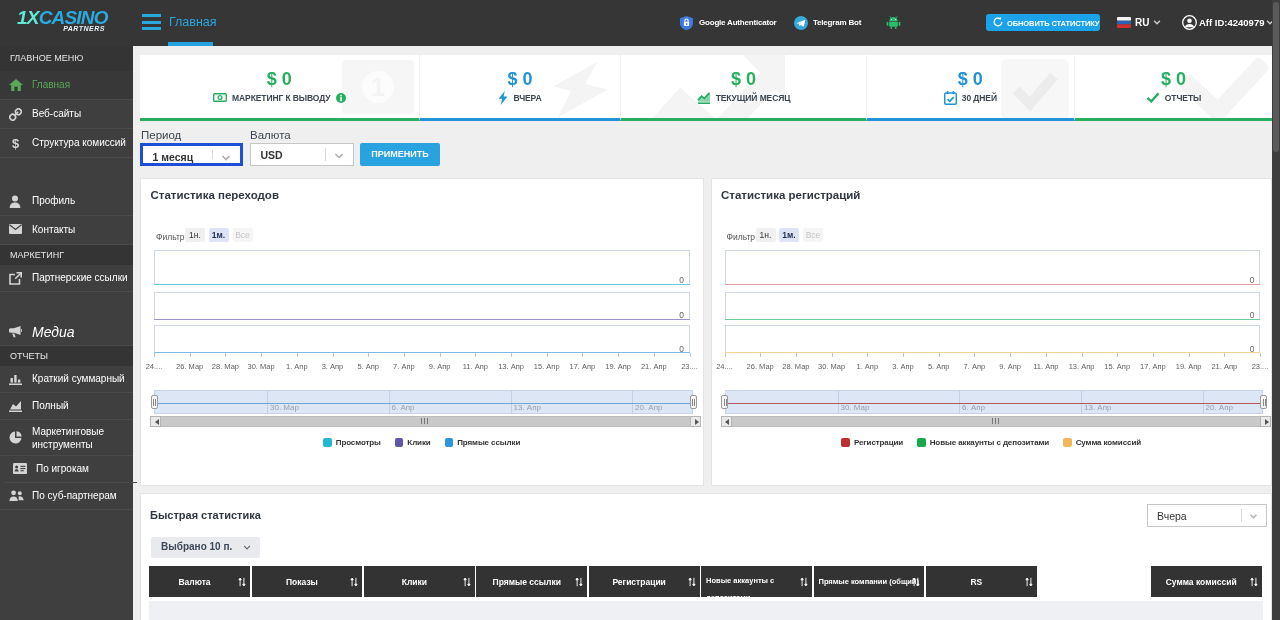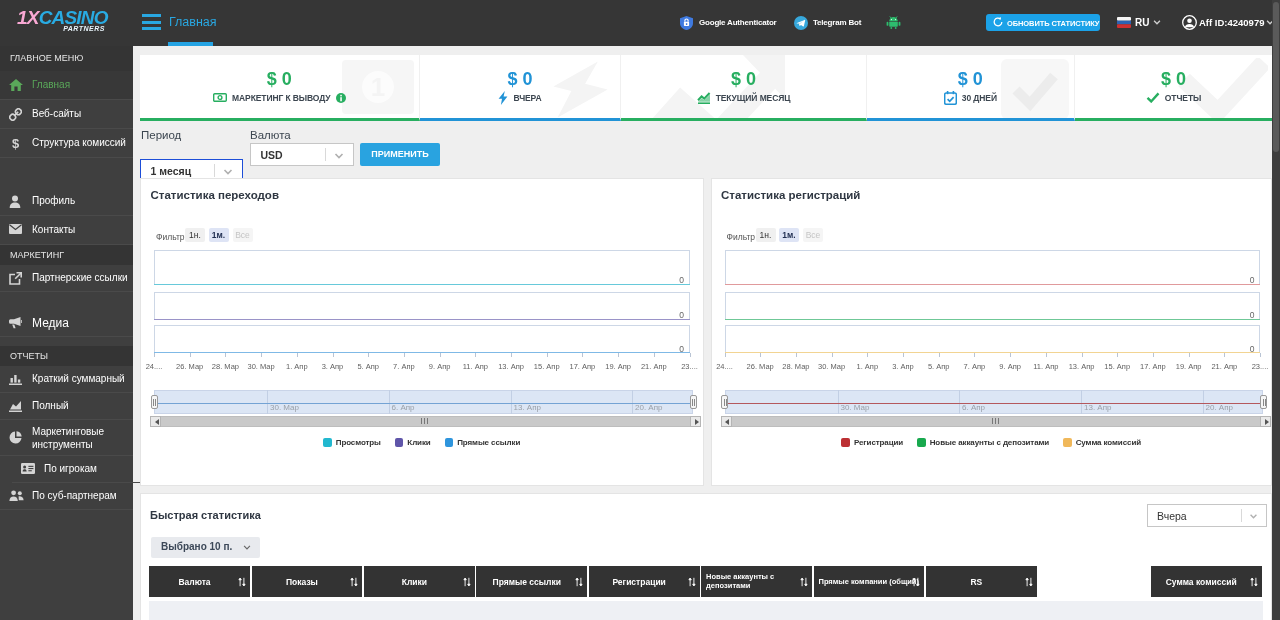--- a/index.html
+++ b/index.html
@@ -3,21 +3,21 @@
 <style>
 *{margin:0;padding:0;box-sizing:border-box;}
 html,body{width:1280px;height:620px;overflow:hidden;font-family:"Liberation Sans",sans-serif;}
 body{background:#efefef;position:relative;}
 .abs{position:absolute;}
 svg{display:block;}
 </style></head>
 <body>
 <div class="abs" style="left:0;top:0;width:133px;height:620px;background:#3f3f3f;">
     <div class="abs" style="left:0;top:0;width:133px;height:46px;background:#363636;">
-      <div class="abs" style="left:17px;top:7px;font-style:italic;font-weight:bold;font-size:19px;letter-spacing:-0.8px;"><span style="color:#f9a8d4;">1X</span><span style="color:#29abe2;">CASINO</span></div>
+      <div class="abs" style="left:17px;top:7px;font-style:italic;font-weight:bold;font-size:19px;letter-spacing:-0.8px;"><span style="color:#5eead4;">1X</span><span style="color:#29abe2;">CASINO</span></div>
       <div class="abs" style="left:0;top:25px;width:105px;text-align:right;font-style:italic;font-weight:bold;font-size:7px;color:#e8f4fb;letter-spacing:0.5px;">PARTNERS</div>
     </div>
     <div class="abs" style="left:0;top:46px;width:133px;height:25px;background:#343434;color:#e6e6e6;font-size:9px;line-height:25px;padding-left:10px;">ГЛАВНОЕ МЕНЮ</div>
     <div class="abs" style="left:0;top:71px;width:133px;height:29px;background:#383838;border-bottom:1px solid #4a4a4a;color:#5aa85a;font-size:10px;">
       <div class="abs" style="left:9px;top:8px;width:16px;">
         <svg width="14" height="12" viewBox="0 0 14 12">
           <path d="M7 0 L14 6 H11.8 V12 H8.6 V7.6 H5.4 V12 H2.2 V6 H0 Z" fill="#5aa85a"></path>
         </svg>
       </div>
       <div class="abs" style="left:32px;top:0;width:99px;height:29px;line-height:28px;white-space:nowrap;">Главная</div>
@@ -64,21 +64,21 @@
     <div class="abs" style="left:0;top:265px;width:133px;height:27px;border-bottom:1px solid #4a4a4a;color:#fff;font-size:10px;">
       <div class="abs" style="left:9px;top:7px;width:16px;">
         <svg width="13" height="13" viewBox="0 0 13 13">
           <path d="M10.5 7 V12 H1 V2.5 H6" stroke="#d4d4d4" stroke-width="1.6" fill="none"></path>
           <path d="M7.5 0.8 H12.2 V5.5" stroke="#d4d4d4" stroke-width="1.6" fill="none"></path>
           <path d="M12 1 L6.2 6.8" stroke="#d4d4d4" stroke-width="1.6"></path>
         </svg>
       </div>
       <div class="abs" style="left:32px;top:0;width:99px;height:27px;line-height:26px;white-space:nowrap;">Партнерские ссылки</div>
     </div>
-    <div class="abs" style="left:0;top:310px;width:133px;height:27px;border-bottom:1px solid #4a4a4a;color:#fff;font-size:12px;">
+    <div class="abs" style="left:0;top:319px;width:133px;height:27px;border-bottom:1px solid #4a4a4a;color:#fff;font-size:14px;font-style:italic;">
       <div class="abs" style="left:9px;top:7px;width:16px;">
         <svg width="13" height="12" viewBox="0 0 13 12">
           <path d="M11.5 0 L11.5 9 L5 6.8 H1.5 A1.5 1.5 0 0 1 0 5.3 V3.7 A1.5 1.5 0 0 1 1.5 2.2 H5 Z" fill="#d4d4d4"></path>
           <path d="M3.2 7.4 L4.6 11.3 L6.6 11.3 L5.3 7.4 Z" fill="#d4d4d4"></path>
           <rect x="12.2" y="3" width="0.8" height="3" fill="#d4d4d4"></rect>
         </svg>
       </div>
       <div class="abs" style="left:32px;top:0;width:99px;height:27px;line-height:26px;white-space:nowrap;">Медиа</div>
     </div>
     <div class="abs" style="left:0;top:346px;width:133px;height:20px;background:#343434;color:#e6e6e6;font-size:9px;line-height:20px;padding-left:10px;">ОТЧЕТЫ</div>
@@ -108,21 +108,21 @@
     </div>
     <div class="abs" style="left:0;top:420px;width:133px;height:36px;border-bottom:1px solid #4a4a4a;color:#fff;font-size:10px;">
       <div class="abs" style="left:9px;top:11px;width:16px;">
         <svg width="13" height="13" viewBox="0 0 13 13">
           <path d="M6 0.5 A 6 6 0 1 0 12.5 7 L6 7 Z" fill="#d4d4d4"></path>
           <path d="M7.5 0.3 A 6 6 0 0 1 12.7 5.5 L7.5 5.5 Z" fill="#d4d4d4"></path>
         </svg>
       </div>
       <div class="abs" style="left:32px;top:0;width:99px;height:36px;line-height:13px;padding-top:5px;">Маркетинговые инструменты</div>
     </div>
-    <div class="abs" style="left:12px;top:456px;width:133px;height:27px;border-bottom:1px solid #4a4a4a;color:#fff;font-size:10px;">
+    <div class="abs" style="left:4px;top:456px;width:133px;height:27px;border-bottom:1px solid #4a4a4a;color:#fff;font-size:10px;">
       <div class="abs" style="left:9px;top:7px;width:16px;">
         <svg width="14" height="11" viewBox="0 0 14 11">
           <rect x="0" y="0" width="14" height="11" rx="1.2" fill="#d4d4d4"></rect>
           <circle cx="3.6" cy="4" r="1.5" fill="#3f3f3f"></circle>
           <path d="M1.6 8.6 C1.6 6.8 2.6 6.2 3.6 6.2 C4.6 6.2 5.6 6.8 5.6 8.6 Z" fill="#3f3f3f"></path>
           <rect x="7.4" y="2.8" width="5" height="1.1" fill="#3f3f3f"></rect>
           <rect x="7.4" y="5" width="5" height="1.1" fill="#3f3f3f"></rect>
           <rect x="7.4" y="7.2" width="3.4" height="1.1" fill="#3f3f3f"></rect>
         </svg>
       </div>
@@ -307,21 +307,21 @@
       <div style="display:flex;align-items:center;justify-content:center;gap:5px;height:16px;">
         <svg width="14" height="11" viewBox="0 0 15 12">
           <path d="M1.5 6.5 L5.5 10.3 L13.5 1.5" stroke="#27ae60" stroke-width="2.6" fill="none"></path>
         </svg>
         <span style="font-size:8.5px;letter-spacing:-0.1px;white-space:nowrap;font-weight:bold;color:#3c4650;">ОТЧЕТЫ</span>
       </div>
     </div>
   </div>
 <div class="abs" style="left:141px;top:129px;font-size:11.5px;color:#3c4650;">Период</div>
 <div class="abs" style="left:250px;top:129px;font-size:11.5px;color:#3c4650;">Валюта</div>
-<div class="abs" style="left:139.5px;top:143px;width:103px;height:23px;background:#fff;border:1px solid #1d4ed8;margin-top:16px;">
+<div class="abs" style="left:139.5px;top:143px;width:103px;height:23px;background:#fff;border:3px solid #1d4ed8;">
     <div class="abs" style="left:10px;top:5.0px;font-size:10.5px;line-height:13px;font-weight:bold;color:#333;">1 месяц</div>
     <div class="abs" style="right:27px;top:4px;bottom:4px;width:1px;background:#d9d9d9;"></div>
     <div class="abs" style="right:9px;top:8.5px;">
       <svg width="10" height="6" viewBox="0 0 9 6">
         <path d="M1 1 L4.5 4.6 L8 1" stroke="#b0b0b0" stroke-width="1.6" fill="none"></path>
       </svg>
     </div>
   </div>
 <div class="abs" style="left:249.5px;top:143px;width:104px;height:23px;background:#fff;border:1px solid #c6c6c6;">
     <div class="abs" style="left:10px;top:5.0px;font-size:10.5px;line-height:13px;font-weight:bold;color:#333;">USD</div>
@@ -595,21 +595,21 @@
           <g stroke="#fff" stroke-width="0.9" fill="#fff">
             <path d="M2.1 9.2 V1.4"></path>
             <path d="M0.9 2.8 L2.1 1.1 L3.3 2.8 Z"></path>
             <path d="M5.9 0.8 V8.6"></path>
             <path d="M4.7 7.2 L5.9 8.9 L7.1 7.2 Z"></path>
           </g>
         </svg>
       </div>
     </div>
     <div class="abs" style="left:560.1px;top:72px;width:110.9px;height:31px;background:#333;">
-      <div class="abs" style="left:5px;right:14px;text-align:left;top:6px;line-height:9px;font-size:7.5px;font-weight:bold;color:#fff;">Новые аккаунты с<br>депозитами</div>
+      <div class="abs" style="left:5px;right:14px;text-align:left;top:6px;line-height:17px;font-size:7.5px;font-weight:bold;color:#fff;">Новые аккаунты с<br>депозитами</div>
       <div class="abs" style="right:4px;top:10.5px;">
         <svg width="8" height="10" viewBox="0 0 8 10">
           <g stroke="#fff" stroke-width="0.9" fill="#fff">
             <path d="M2.1 9.2 V1.4"></path>
             <path d="M0.9 2.8 L2.1 1.1 L3.3 2.8 Z"></path>
             <path d="M5.9 0.8 V8.6"></path>
             <path d="M4.7 7.2 L5.9 8.9 L7.1 7.2 Z"></path>
           </g>
         </svg>
       </div>

